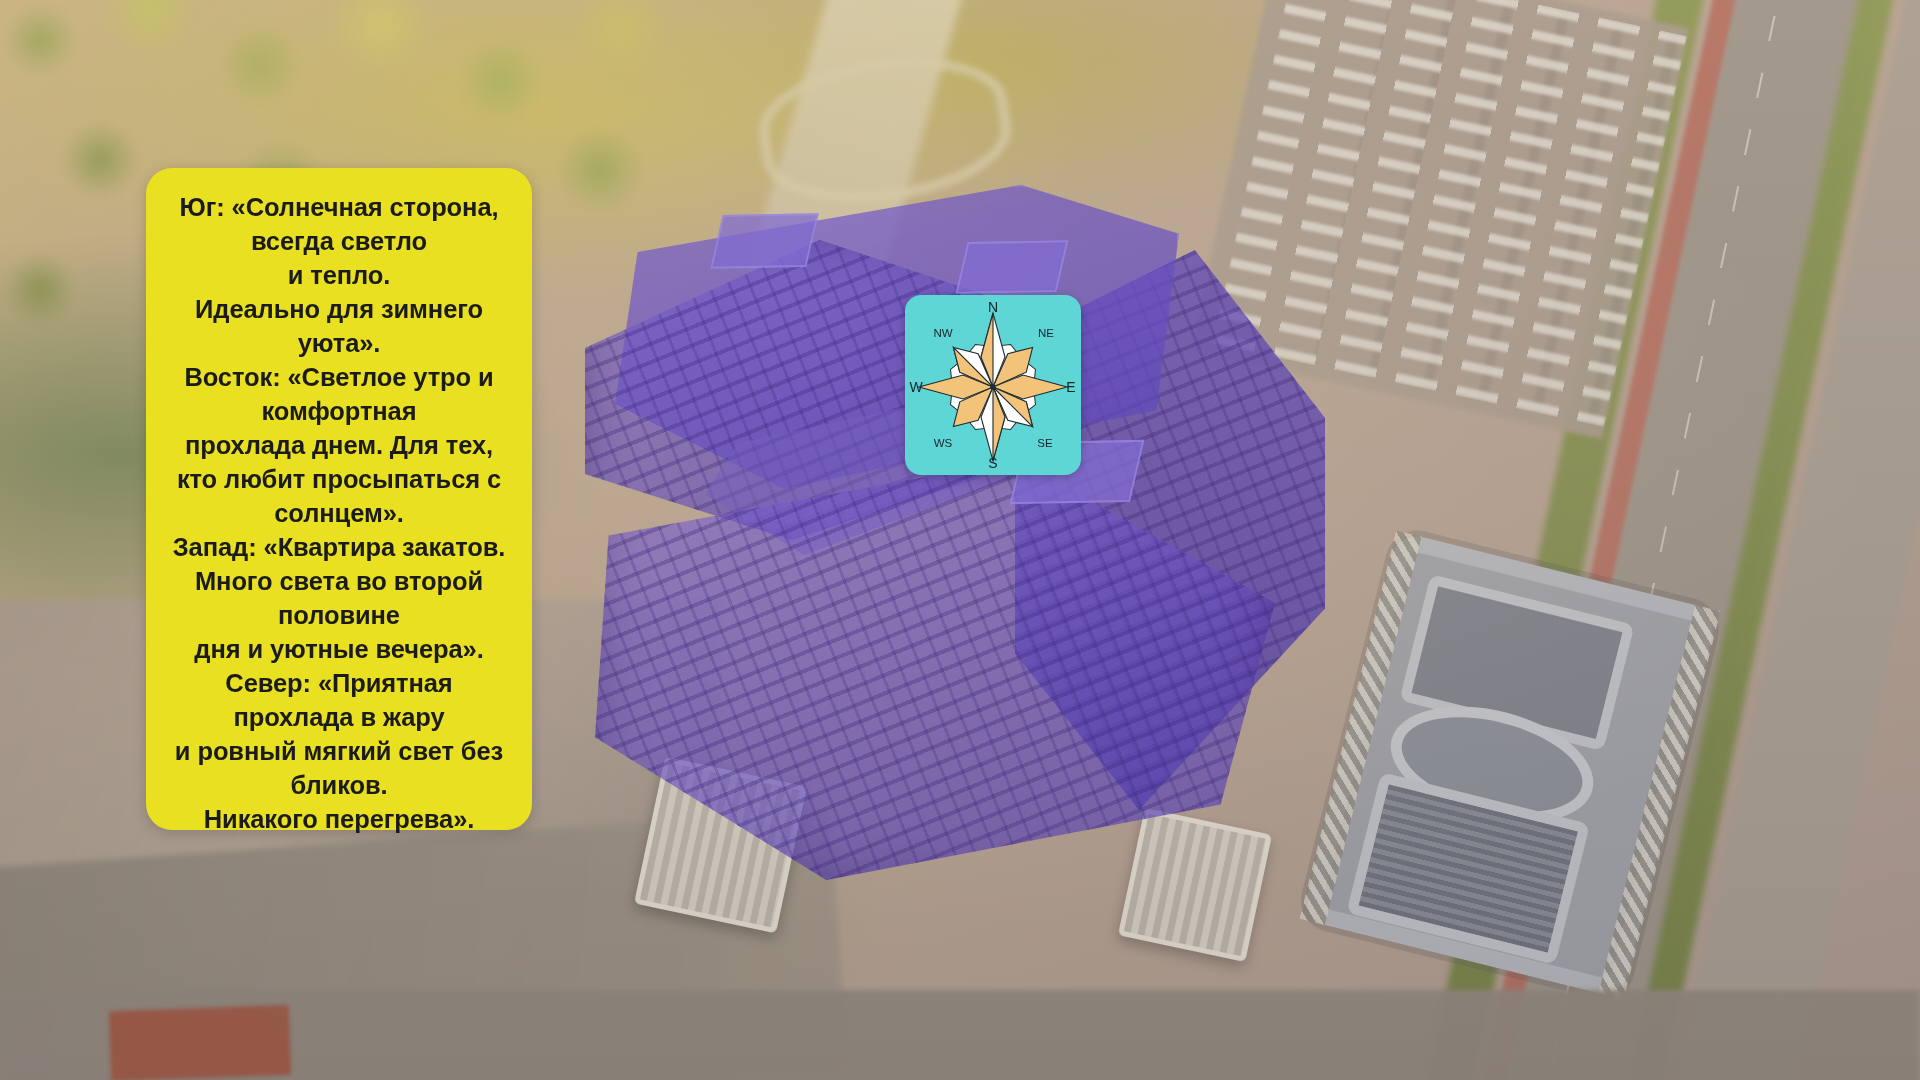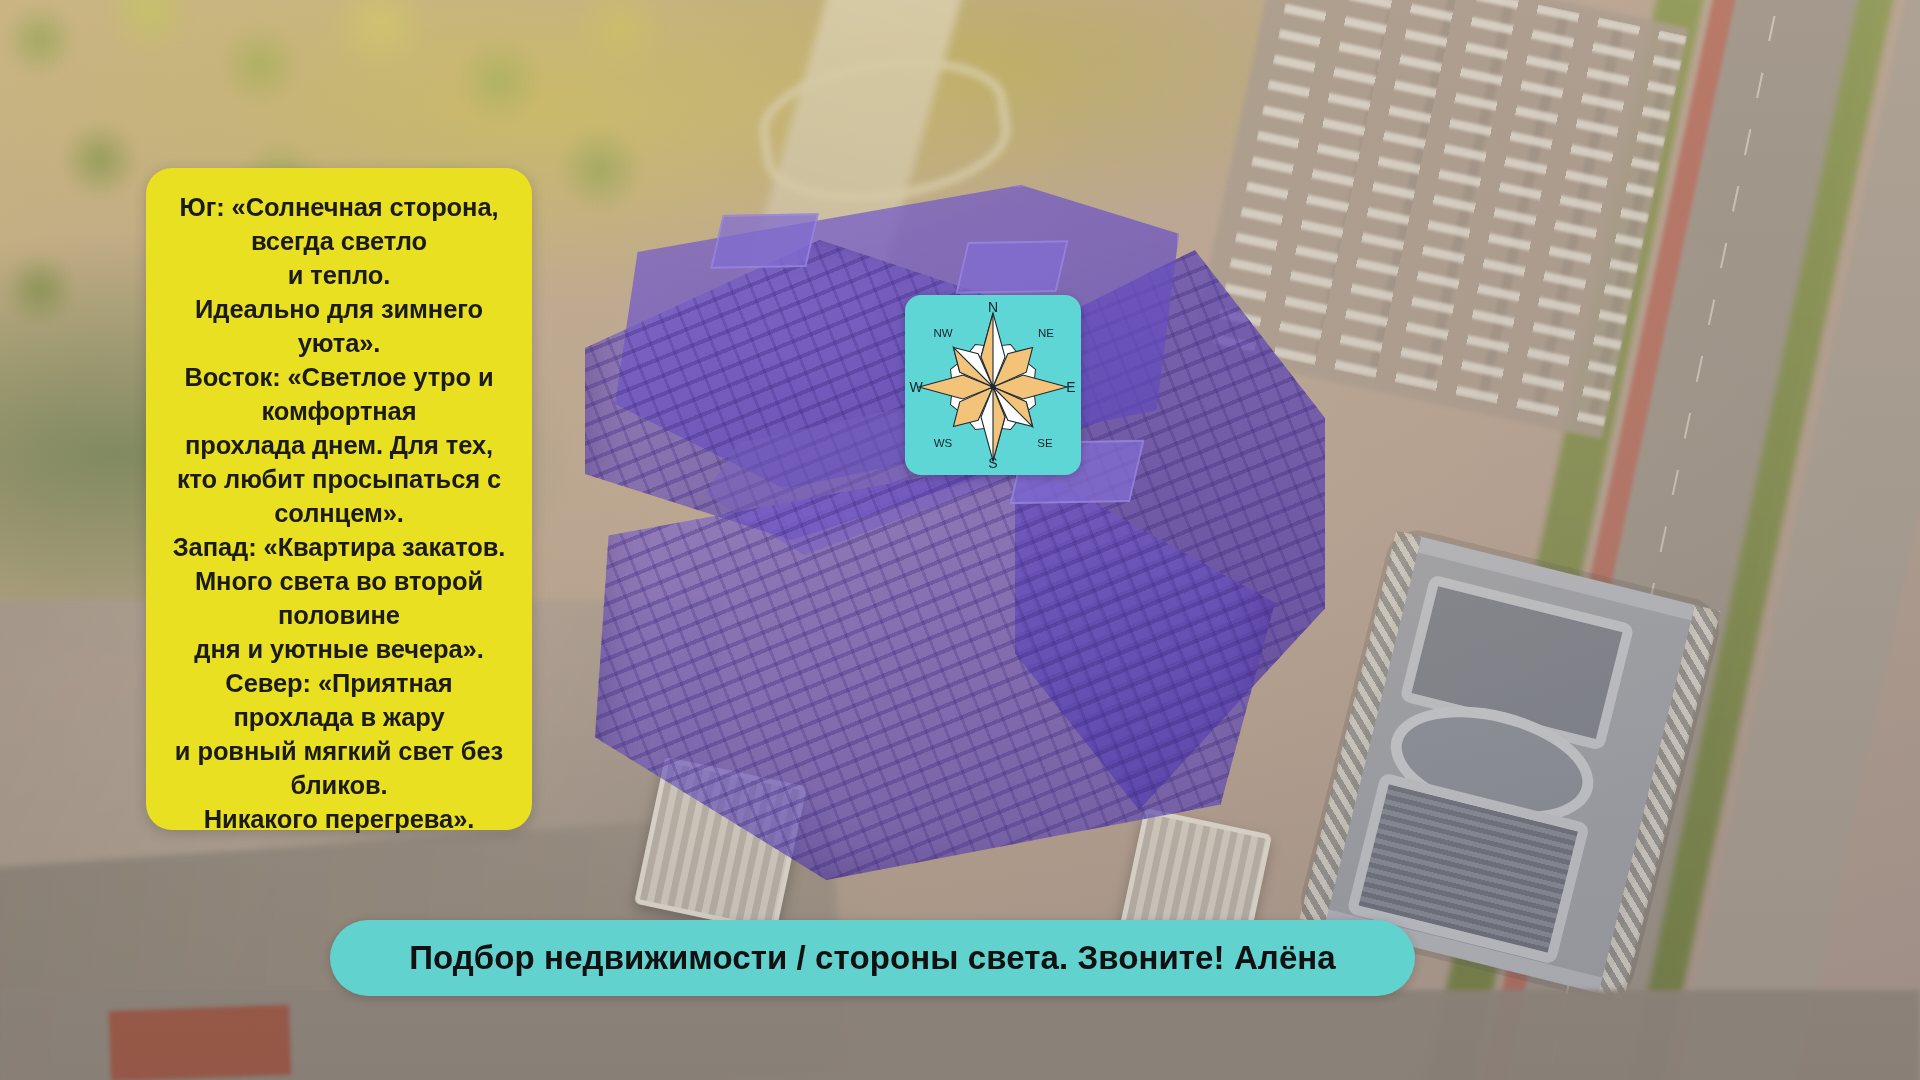--- a/index.html
+++ b/index.html
@@ -283,17 +283,14 @@
         <text x="166" y="97" text-anchor="middle">E</text>
         <text x="140" y="152" text-anchor="middle" font-size="11.5">SE</text>
         <text x="88" y="173" text-anchor="middle">S</text>
         <text x="38" y="152" text-anchor="middle" font-size="11.5">WS</text>
         <text x="11" y="97" text-anchor="middle">W</text>
         <text x="38" y="42" text-anchor="middle" font-size="11.5">NW</text>
       </g>
     </svg>
   </div>
 
-  <div class="banner">
-    <span>Подбор  недвижимости / стороны света. Звоните! Алёна</span>
-  </div>
 
 </div>
 
 </body></html>

